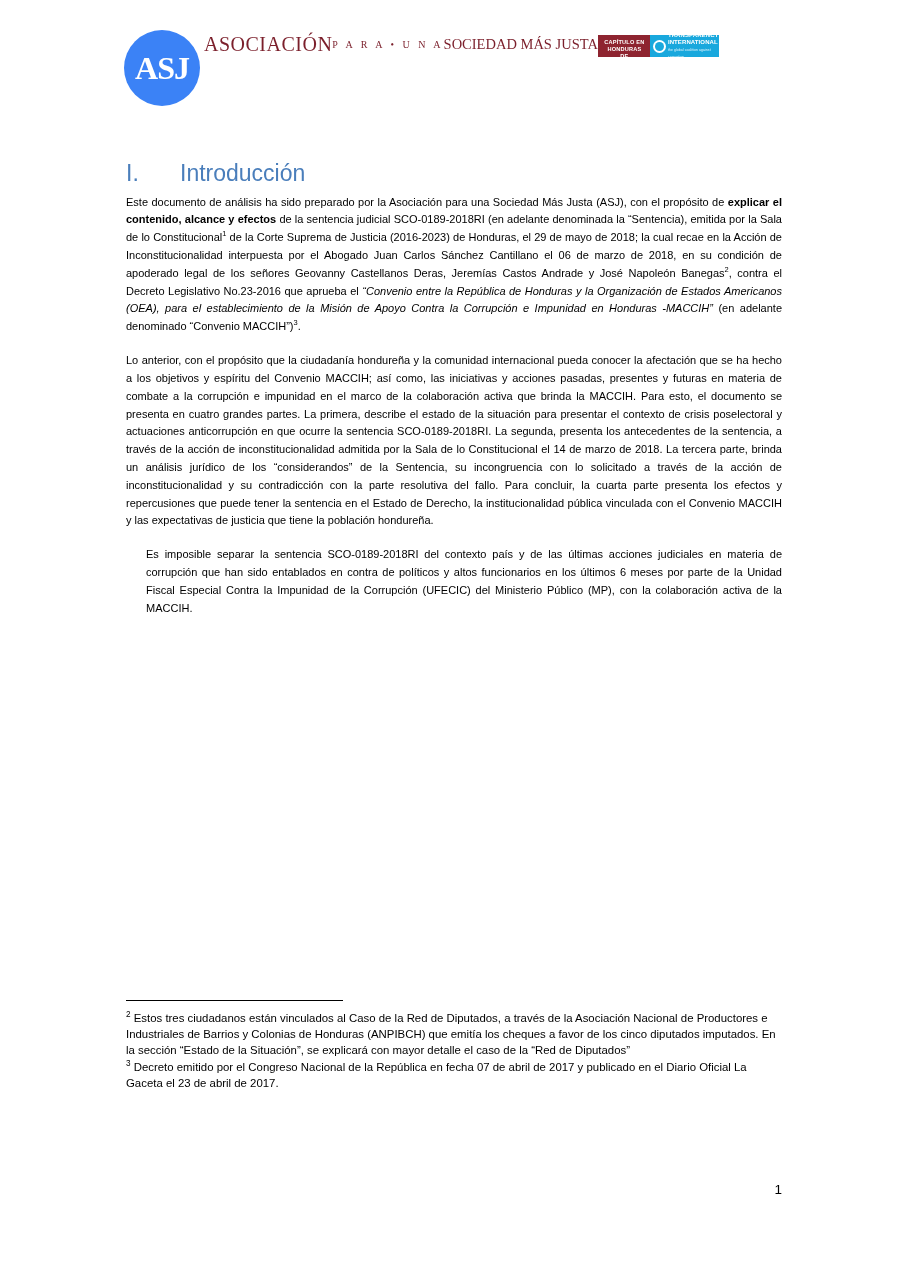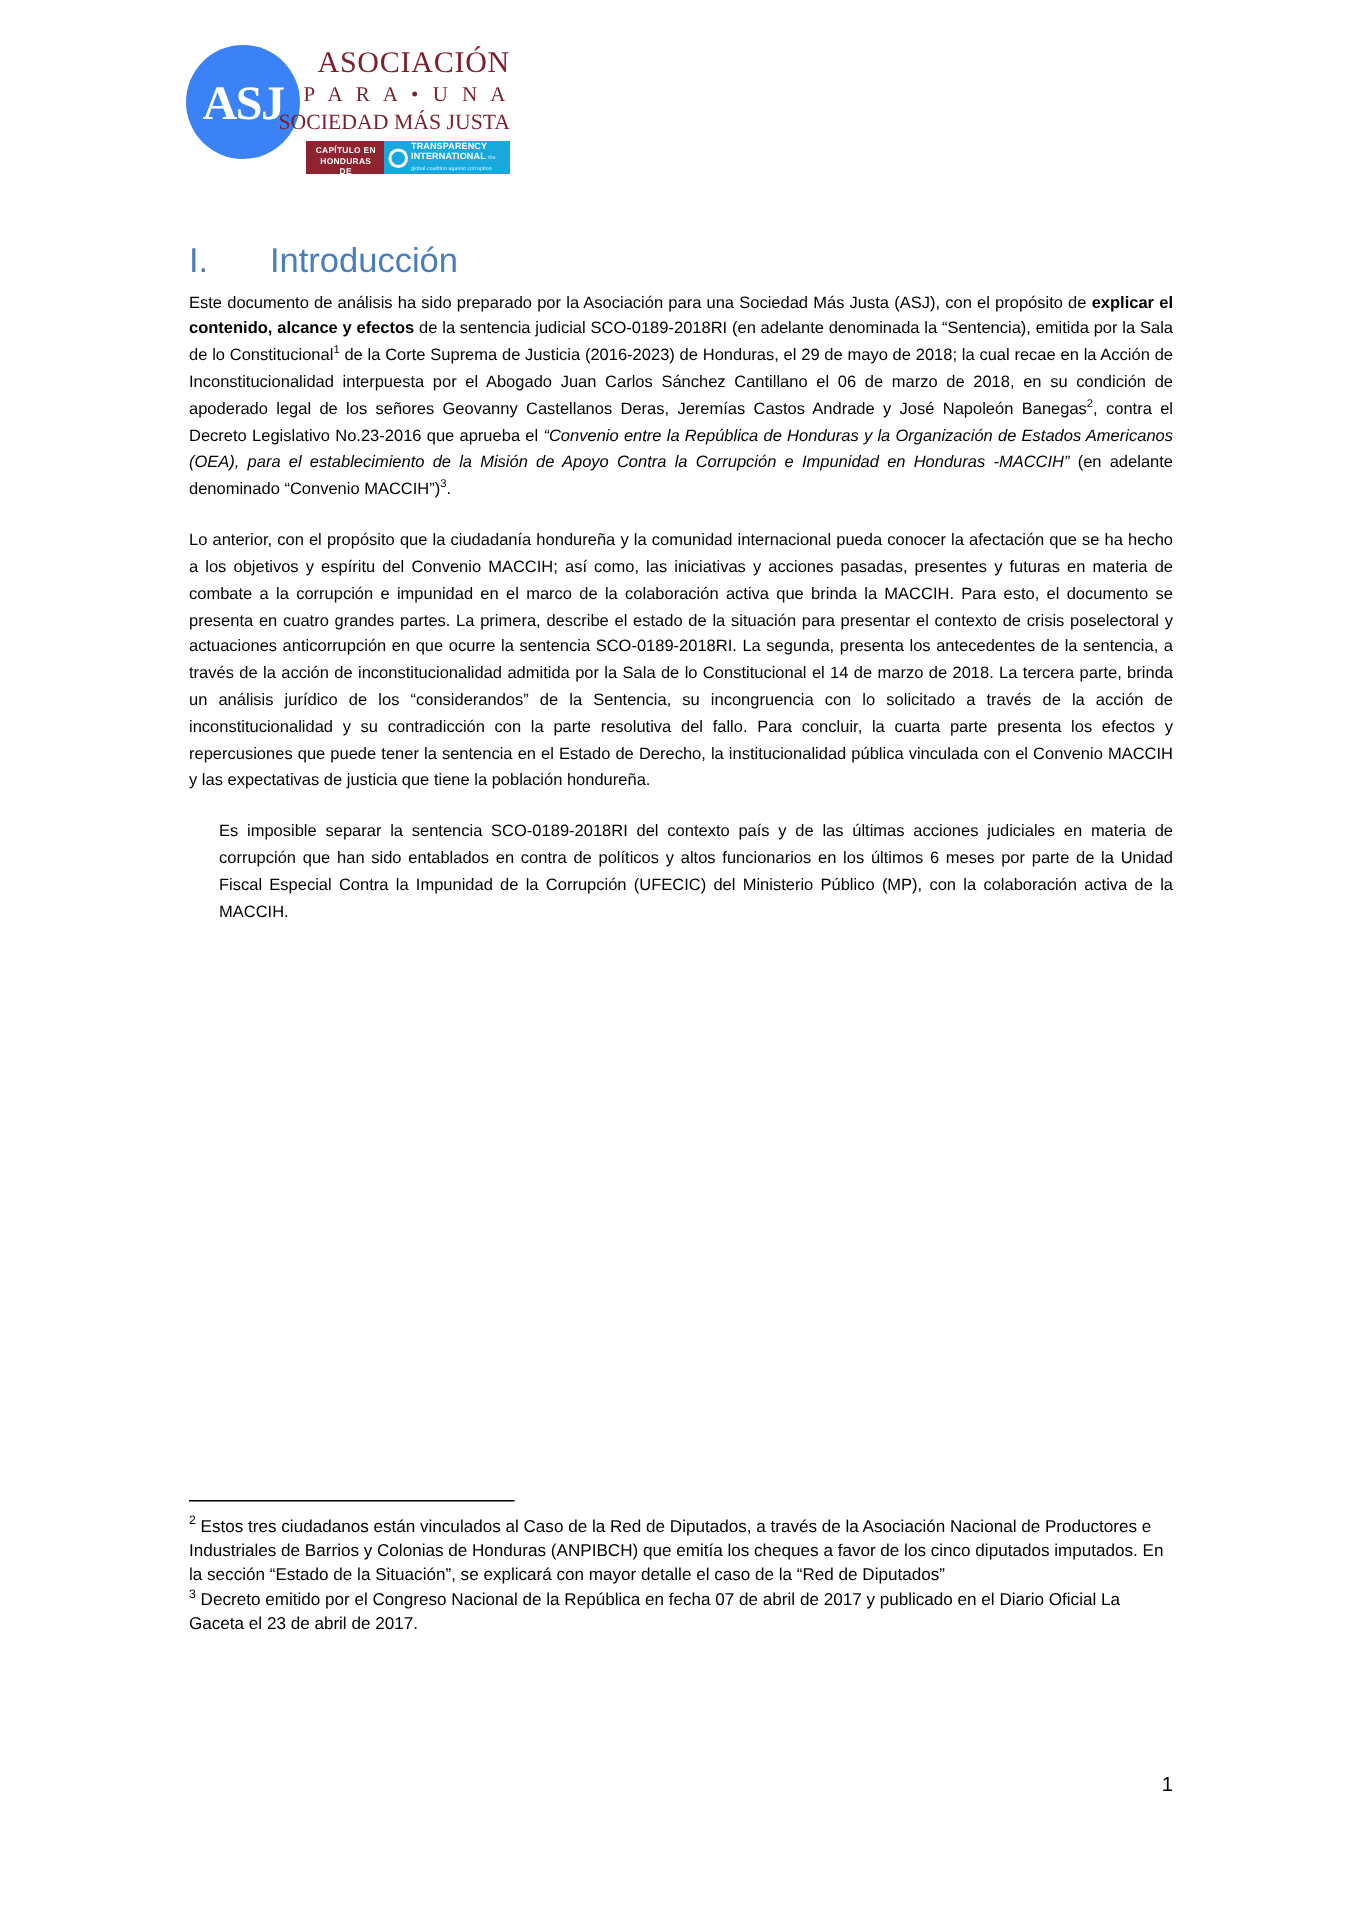--- a/index.html
+++ b/index.html
@@ -51,42 +51,42 @@
     font-size: 32px;
     letter-spacing: -1px;
     line-height: 1;
     flex: 0 0 auto;
     margin-top: 2px;
   }
   .wordmark {
     margin-left: 4px;
     margin-top: 4px;
     display: flex;
-    flex-direction: column;
-    align-items: flex-end;
+    flex-direction: row;
+    align-items: center;
     width: 136px;
   }
   .wm-line1 {
     font-family: "Liberation Serif", serif;
     color: #7b1f2b;
     font-size: 20px;
     letter-spacing: 0.5px;
     line-height: 1.05;
     text-align: center;
     white-space: nowrap;
   }
   .wm-rule {
     height: 1px;
     background: #7b1f2b;
     margin: 1px 0;
   }
   .wm-line2 {
     font-family: "Liberation Serif", serif;
     color: #7b1f2b;
-    font-size: 14px;
+    font-size: 10px;
     letter-spacing: 3px;
     line-height: 1.1;
     text-align: center;
     white-space: nowrap;
   }
   .wm-line3 {
     font-family: "Liberation Serif", serif;
     color: #7b1f2b;
     font-size: 14.5px;
     line-height: 1.1;

